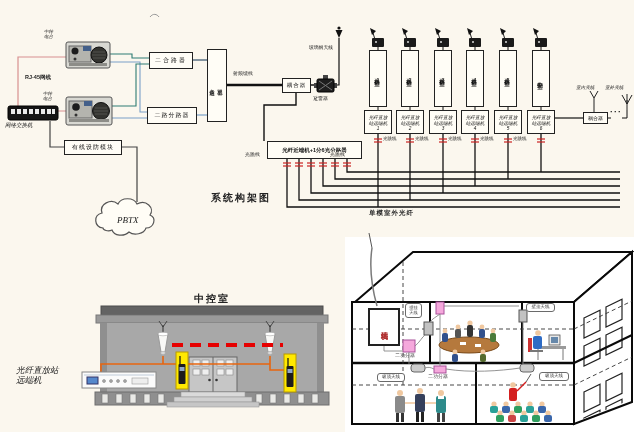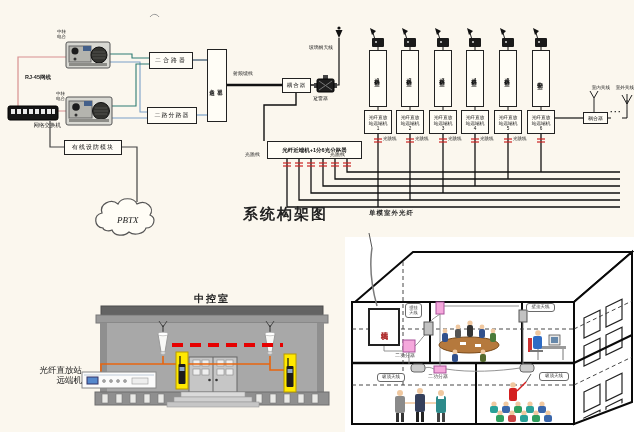--- a/index.html
+++ b/index.html
@@ -3,21 +3,21 @@
 <meta charset="utf-8">
 <style>
   html,body{margin:0;padding:0;}
   body{
     width:634px;height:432px;position:relative;overflow:hidden;
     background:#fbf7ee;
     font-family:"Liberation Sans","DejaVu Sans",sans-serif;
     color:#111;
   }
   .lbl{position:absolute;line-height:1.15;color:#222;white-space:nowrap;}
-  .ctr{text-align:right;white-space:normal;}
+  .ctr{text-align:left;white-space:normal;font-style:italic;}
   .box{
     position:absolute;background:#fffdf6;border:1px solid #222;
     display:flex;align-items:center;justify-content:center;
     box-sizing:border-box;color:#111;
   }
   .bold{font-weight:bold;}
   .vtext{writing-mode:vertical-lr;text-orientation:upright;letter-spacing:0.5px;}
   .callout{
     position:absolute;background:#ffffff;border:1px solid #6a6a6a;border-radius:3px;
     display:flex;align-items:center;justify-content:center;text-align:center;
@@ -469,21 +469,21 @@
 <div class="lbl" style="left:313px;top:96px;font-size:5px;">避雷器</div>
 <div class="lbl" style="left:309px;top:45px;font-size:4.8px;">玻璃钢天线</div>
 
 <div class="box" style="left:64px;top:140px;width:58px;height:15px;font-size:6px;letter-spacing:1px;">有线设防模块</div>
 <div class="lbl serif-it" style="left:103px;top:215px;font-size:9px;margin-left:14px;">PBTX</div>
 
 <div class="box bold" style="left:267px;top:141px;width:95px;height:18px;font-size:5.5px;">光纤近端机+1分6光分路器</div>
 <div class="lbl" style="left:245px;top:152px;font-size:5px;">光跳线</div>
 <div class="lbl" style="left:330px;top:152px;font-size:5px;background:#fbf7ee;">光跳线</div>
 
-<div class="lbl bold" style="left:211px;top:205px;font-size:15px;letter-spacing:2px;margin-left:32px;">系统构架图</div>
+<div class="lbl bold" style="left:211px;top:192px;font-size:10px;letter-spacing:2px;">系统构架图</div>
 <div class="lbl bold" style="left:369px;top:209px;font-size:6.5px;letter-spacing:1px;">单模室外光纤</div>
 
 <div class="box" style="left:369px;top:50px;width:18px;height:57px;flex-direction:column;font-size:5.5px;">
     <span class="vtext">设备机柜室</span>
     <span>1</span>
   </div>
 <div class="box" style="left:401px;top:50px;width:18px;height:57px;flex-direction:column;font-size:5.5px;">
     <span class="vtext">设备机柜室</span>
     <span>2</span>
   </div>

